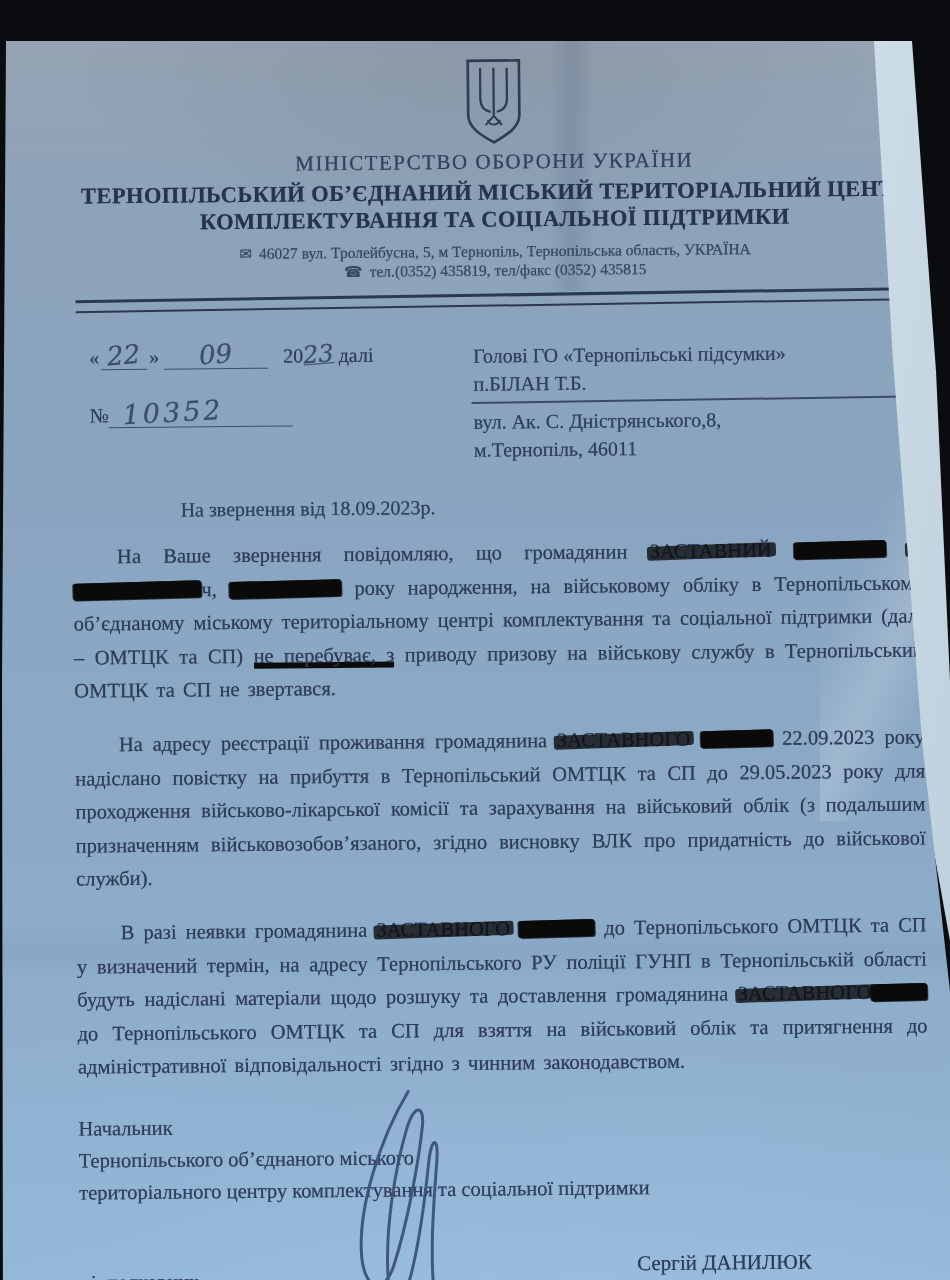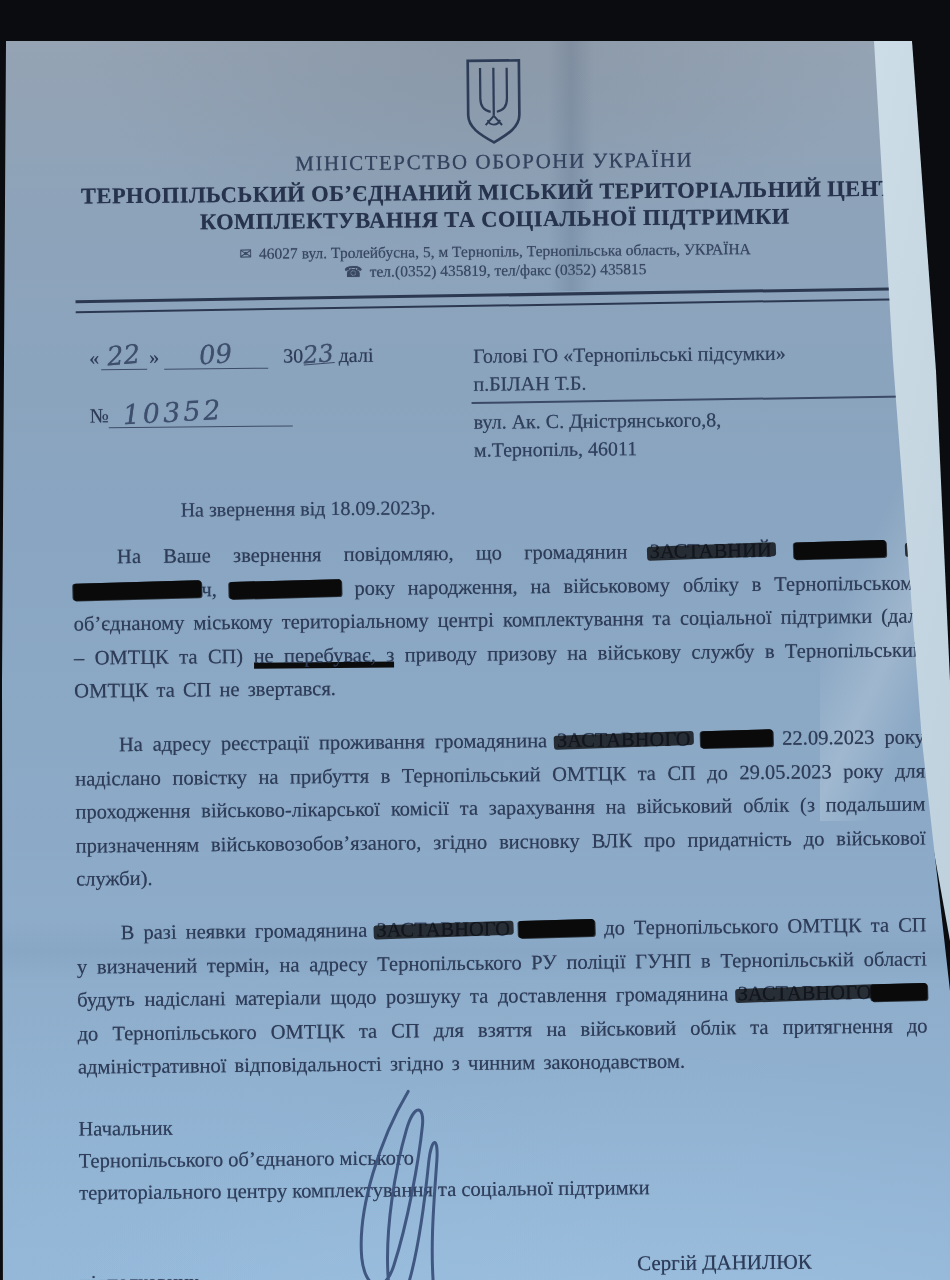--- a/index.html
+++ b/index.html
@@ -141,21 +141,21 @@
         <span>тел.(0352) 435819, тел/факс (0352) 435815</span>
       </div>
 
       <div class="rule"></div>
 
       <div class="meta">
         <div class="meta-left">
           <div class="dateline">
             <span>«</span><span class="slot slot-day"><span class="hand">22</span></span><span>»</span>
             <span class="slot slot-month"><span class="hand">09</span></span>
-            <span>30</span><span class="hand hand-year">23</span>
+            <span>20</span><span class="hand hand-year">23</span>
             <span>далі</span>
           </div>
           <div class="numline">
             <span>№</span><span class="slot slot-num"><span class="hand hand-num">10352</span></span>
           </div>
         </div>
 
         <div class="meta-right">
           <div>Голові ГО «Тернопільські підсумки»</div>
           <div>п.БІЛАН Т.Б.</div>

